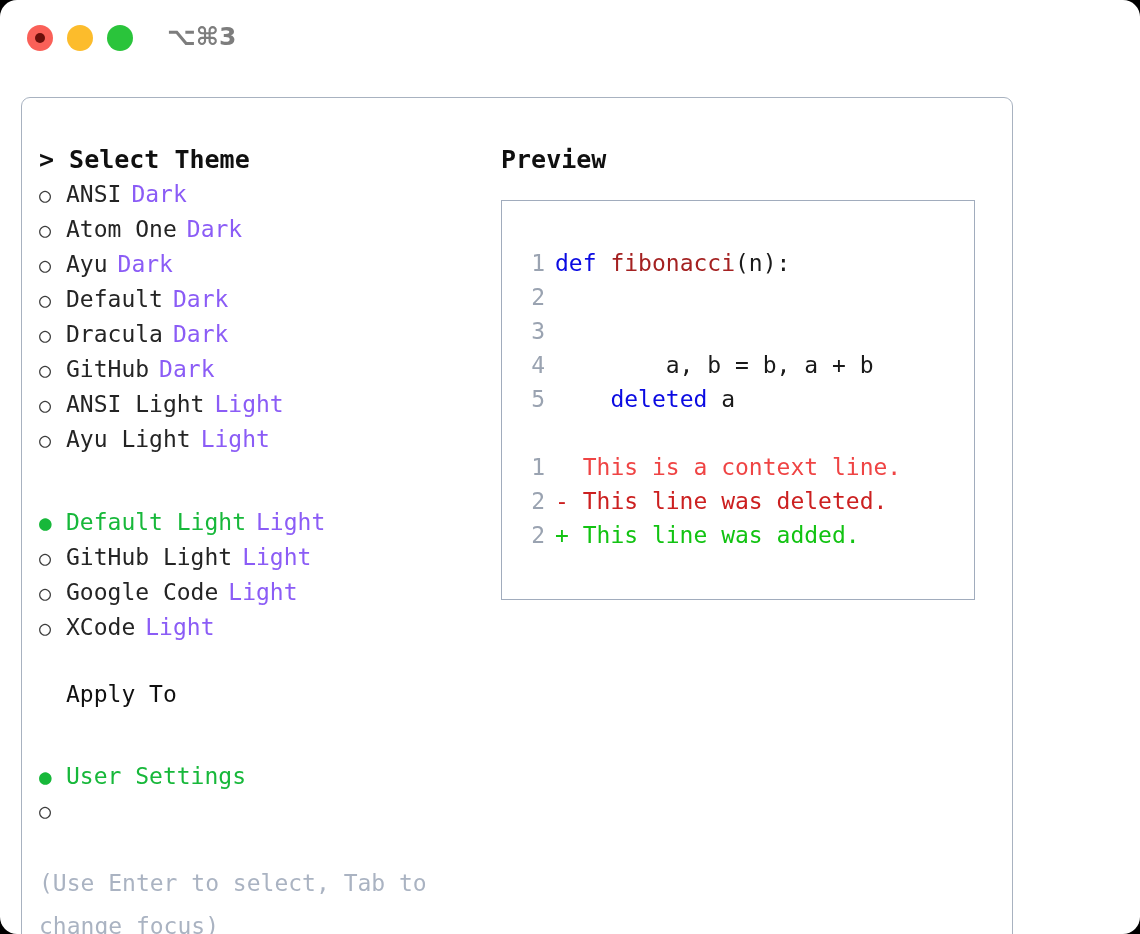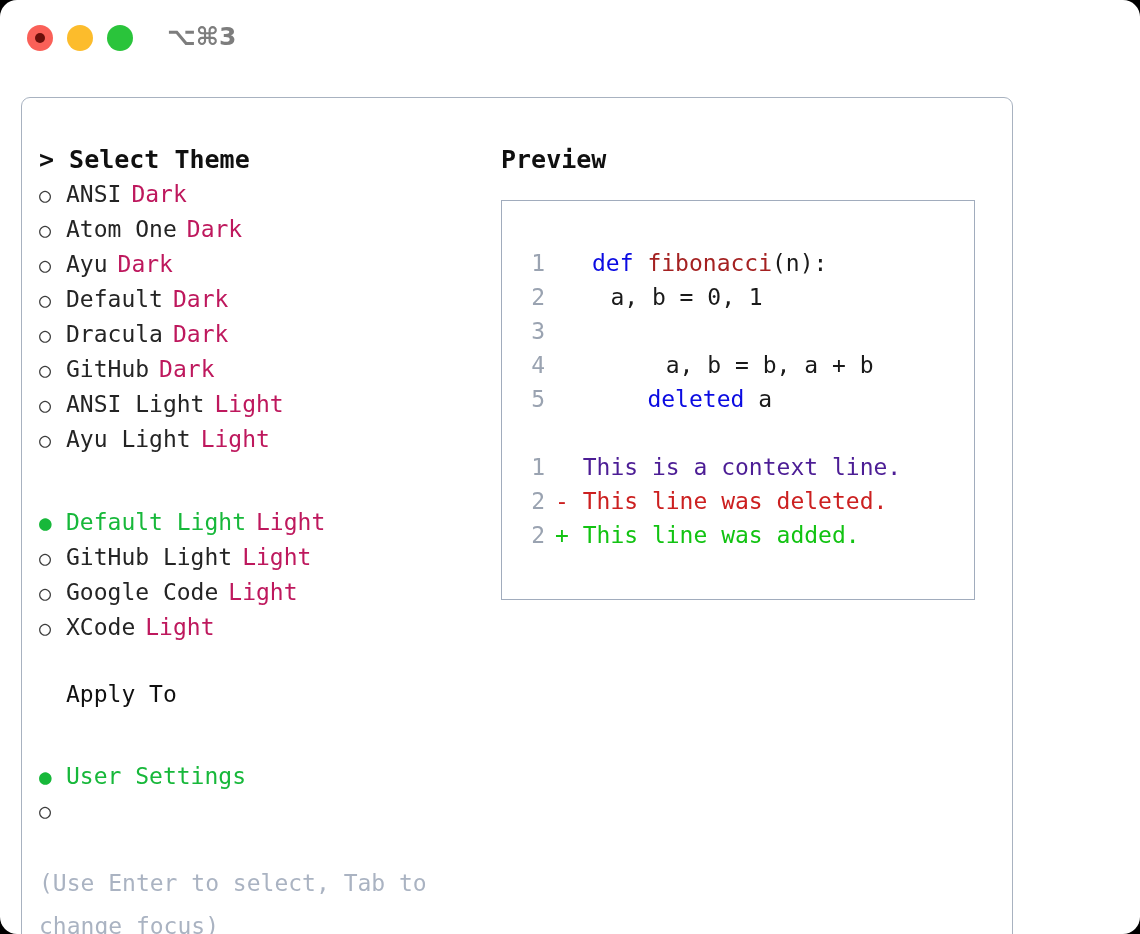--- a/index.html
+++ b/index.html
@@ -118,21 +118,21 @@
     font-size: 21px;
   }
   .opt-label {
     color: #242424;
   }
   .opt-label.selected {
     color: #17b83a;
     margin-top: 48px;
   }
   .opt-tag {
-    color: #be185d;
+    color: #8b5cf6;
     padding-left: 10px;
   }
   .section-head {
     font-size: 23px;
     color: #101010;
     line-height: 34px;
     padding-left: 27px;
     white-space: pre;
   }
   .spacer-sm { height: 32px; }
@@ -181,25 +181,25 @@
     white-space: pre;
   }
   .lineno {
     width: 32px;
     flex: 0 0 32px;
     text-align: right;
     color: #9aa3b1;
     padding-right: 10px;
   }
   .code-text { color: #1a1a1a; }
-  .tok-kw   { color: #0b0be2; margin-left: 37px; }
+  .tok-kw   { color: #0b0be2; }
   .tok-fn   { color: #a42121; }
   .tok-plain{ color: #1a1a1a; }
   .diff-gap { height: 34px; }
-  .diff-context { color: #4c1d95; }
+  .diff-context { color: #ef4444; }
   .diff-del { color: #cc2020; }
   .diff-add { color: #12c312; }
 </style>
 </head>
 <body>
 
 <div class="window">
 
   <div class="titlebar">
     <div class="dots">
@@ -237,21 +237,21 @@
           </div>
         <div class="spacer-md"></div>
         <div class="hint">(Use Enter to select, Tab to change focus)</div>
       </div>
 
       <div class="right-col">
         <div class="preview-title">Preview</div>
         <div class="preview-box">
           <div class="code-area" id="code-area">
               <div class="code-line"><span class="lineno">1</span><span class="code-text"><span class="tok-kw">def </span><span class="tok-fn">fibonacci</span><span class="tok-plain">(n):</span></span></div>
-              <div class="code-line"><span class="lineno">2</span><span class="code-text"><span class="tok-plain">    a, b = 0, 1</span></span></div>
+              <div class="code-line"><span class="lineno">2</span></div>
               <div class="code-line"><span class="lineno">3</span></div>
               <div class="code-line"><span class="lineno">4</span><span class="code-text"><span class="tok-plain">        a, b = b, a + b</span></span></div>
               <div class="code-line"><span class="lineno">5</span><span class="code-text"><span class="tok-plain">    </span><span class="tok-kw">deleted</span><span class="tok-plain"> a</span></span></div>
               <div class="diff-gap"></div>
               <div class="code-line"><span class="lineno">1</span><span class="diff-context">  This is a context line.</span></div>
               <div class="code-line"><span class="lineno">2</span><span class="diff-del">- This line was deleted.</span></div>
               <div class="code-line"><span class="lineno">2</span><span class="diff-add">+ This line was added.</span></div>
             </div>
         </div>
       </div>

